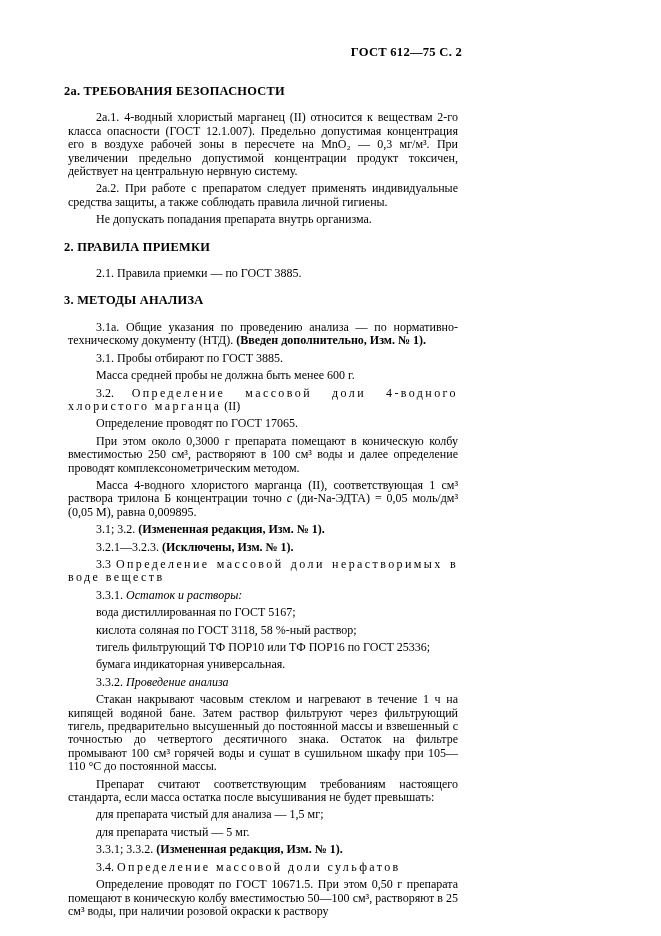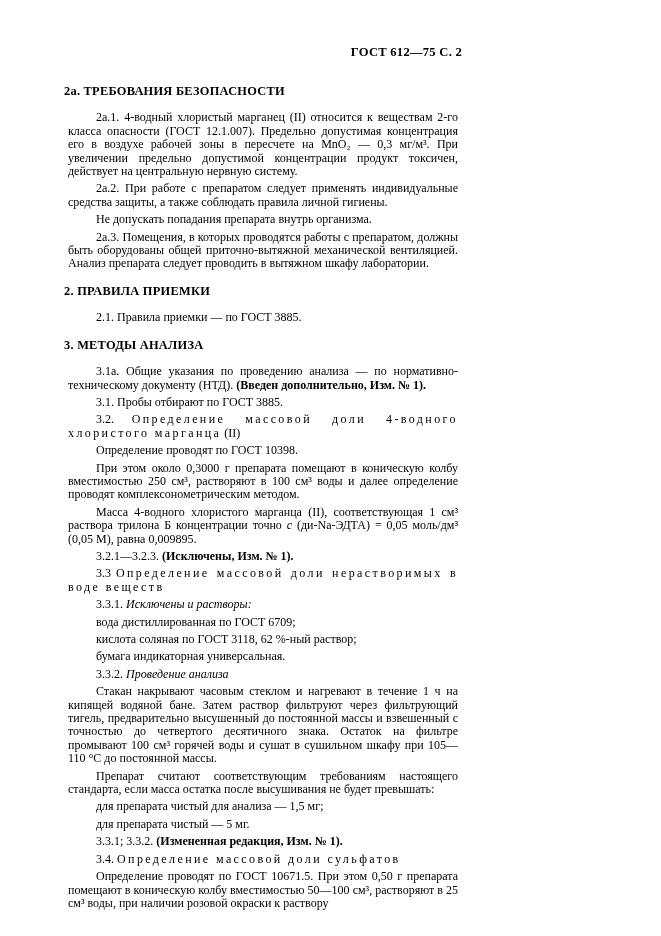--- a/index.html
+++ b/index.html
@@ -51,35 +51,37 @@
 </head>
 <body>
 
 <div class="page">
   <div class="hdr">ГОСТ 612—75 С. 2</div>
   <div id="doc-body">
       <p class="block heading"><span>2а. ТРЕБОВАНИЯ БЕЗОПАСНОСТИ</span></p>
       <p class="block para"><span>2а.1. 4-водный хлористый марганец (II) относится к веществам 2-го класса опасности (ГОСТ 12.1.007). Предельно допустимая концентрация его в воздухе рабочей зоны в пересчете на MnO₂ — 0,3 мг/м³. При увеличении предельно допустимой концентрации продукт токсичен, действует на центральную нервную систему.</span></p>
       <p class="block para"><span>2а.2. При работе с препаратом следует применять индивидуальные средства защиты, а также соблюдать правила личной гигиены.</span></p>
       <p class="block para"><span>Не допускать попадания препарата внутрь организма.</span></p>
-      <p class="block para"><span>2а.3. Помещения, в которых проводятся работы с препаратом, должны быть оборудованы общей приточно-вытяжной механической вентиляцией. Анализ препарата следует проводить в вытяжном шкафу лаборатории.</span></p>
       <p class="block heading"><span>2. ПРАВИЛА ПРИЕМКИ</span></p>
       <p class="block para"><span>2.1. Правила приемки — по ГОСТ 3885.</span></p>
       <p class="block heading"><span>3. МЕТОДЫ АНАЛИЗА</span></p>
       <p class="block para"><span>3.1а. Общие указания по проведению анализа — по нормативно-техническому документу (НТД). </span><span class="b">(Введен дополнительно, Изм. № 1).</span></p>
       <p class="block para"><span>3.1. Пробы отбирают по ГОСТ 3885.</span></p>
+      <p class="block para"><span>Масса средней пробы не должна быть менее 600 г.</span></p>
       <p class="block para"><span>3.2. </span><span class="sp">Определение массовой доли 4-водного хлористого марганца</span><span> (II)</span></p>
-      <p class="block para"><span>Определение проводят по ГОСТ 10398.</span></p>
+      <p class="block para"><span>Определение проводят по ГОСТ 17065.</span></p>
       <p class="block para"><span>При этом около 0,3000 г препарата помещают в коническую колбу вместимостью 250 см³, растворяют в 100 см³ воды и далее определение проводят комплексонометрическим методом.</span></p>
       <p class="block para"><span>Масса 4-водного хлористого марганца (II), соответствующая 1 см³ раствора трилона Б концентрации точно </span><span class="i">с</span><span> (ди-Na-ЭДТА) = 0,05 моль/дм³ (0,05 М), равна 0,009895.</span></p>
+      <p class="block para"><span>3.1; 3.2. </span><span class="b">(Измененная редакция, Изм. № 1).</span></p>
       <p class="block para"><span>3.2.1—3.2.3. </span><span class="b">(Исключены, Изм. № 1).</span></p>
       <p class="block para"><span>3.3 </span><span class="sp">Определение массовой доли нерастворимых в воде веществ</span></p>
-      <p class="block para"><span>3.3.1. </span><span class="i">Исключены и растворы:</span></p>
-      <p class="block para"><span>вода дистиллированная по ГОСТ 6709;</span></p>
-      <p class="block para"><span>кислота соляная по ГОСТ 3118, 62 %-ный раствор;</span></p>
+      <p class="block para"><span>3.3.1. </span><span class="i">Остаток и растворы:</span></p>
+      <p class="block para"><span>вода дистиллированная по ГОСТ 5167;</span></p>
+      <p class="block para"><span>кислота соляная по ГОСТ 3118, 58 %-ный раствор;</span></p>
+      <p class="block para"><span>тигель фильтрующий ТФ ПОР10 или ТФ ПОР16 по ГОСТ 25336;</span></p>
       <p class="block para"><span>бумага индикаторная универсальная.</span></p>
       <p class="block para"><span>3.3.2. </span><span class="i">Проведение анализа</span></p>
       <p class="block para"><span>Стакан накрывают часовым стеклом и нагревают в течение 1 ч на кипящей водяной бане. Затем раствор фильтруют через фильтрующий тигель, предварительно высушенный до постоянной массы и взвешенный с точностью до четвертого десятичного знака. Остаток на фильтре промывают 100 см³ горячей воды и сушат в сушильном шкафу при 105—110 °С до постоянной массы.</span></p>
       <p class="block para"><span>Препарат считают соответствующим требованиям настоящего стандарта, если масса остатка после высушивания не будет превышать:</span></p>
       <p class="block para"><span>для препарата чистый для анализа — 1,5 мг;</span></p>
       <p class="block para"><span>для препарата чистый — 5 мг.</span></p>
       <p class="block para"><span>3.3.1; 3.3.2. </span><span class="b">(Измененная редакция, Изм. № 1).</span></p>
       <p class="block para"><span>3.4. </span><span class="sp">Определение массовой доли сульфатов</span></p>
       <p class="block para"><span>Определение проводят по ГОСТ 10671.5. При этом 0,50 г препарата помещают в коническую колбу вместимостью 50—100 см³, растворяют в 25 см³ воды, при наличии розовой окраски к раствору</span></p>
     </div>

